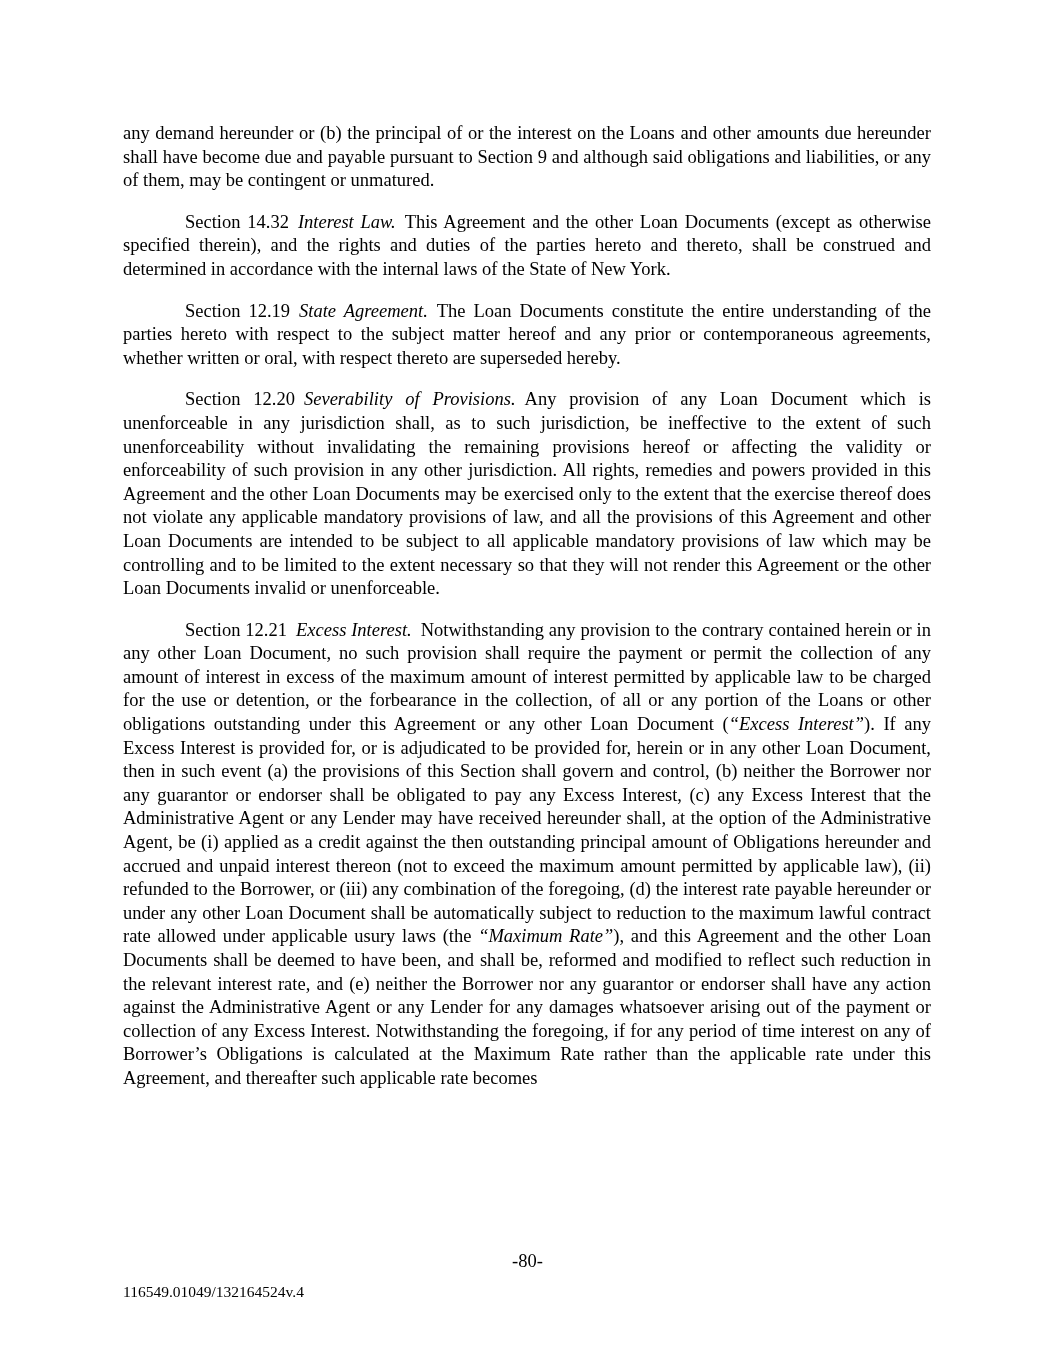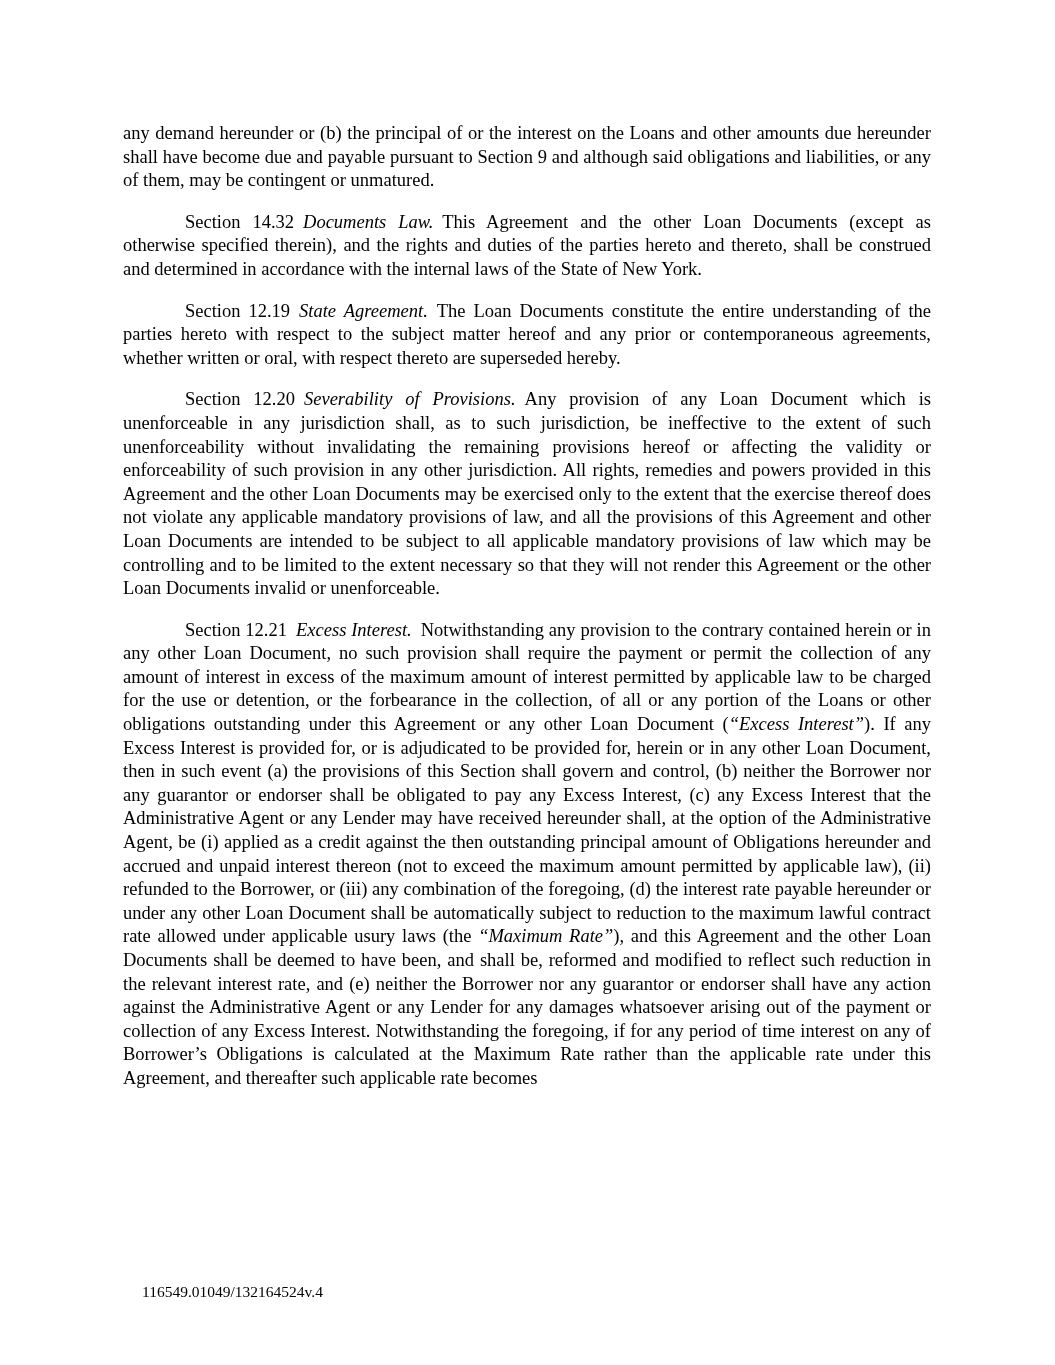--- a/index.html
+++ b/index.html
@@ -46,36 +46,36 @@
     left: 0;
     width: 100%;
     text-align: center;
     font-size: 18.5px;
   }
   .footer-ref {
     position: absolute;
     top: 1283px;
     left: 123px;
     font-size: 15.5px;
-    margin-left: 19px;
   }
 </style>
 </head>
 <body>
 
 <div class="page">
   <div class="content">
 
     <p class="para no-indent"><span>any demand hereunder or (b) the principal of or the interest on the Loans and other amounts due hereunder shall have become due and payable pursuant to Section 9 and although said obligations and liabilities, or any of them, may be contingent or unmatured.</span></p>
 
-    <p class="para"><span class="section-label">Section 14.32</span><span class="section-title">Documents Law.</span><span>This Agreement and the other Loan Documents (except as otherwise specified therein), and the rights and duties of the parties hereto and thereto, shall be construed and determined in accordance with the internal laws of the State of New York.</span></p>
+    <p class="para"><span class="section-label">Section 14.32</span><span class="section-title">Interest Law.</span><span>This Agreement and the other Loan Documents (except as otherwise specified therein), and the rights and duties of the parties hereto and thereto, shall be construed and determined in accordance with the internal laws of the State of New York.</span></p>
 
 
     <p class="para"><span class="section-label">Section 12.19</span><span class="section-title">State Agreement.</span><span>The Loan Documents constitute the entire understanding of the parties hereto with respect to the subject matter hereof and any prior or contemporaneous agreements, whether written or oral, with respect thereto are superseded hereby.</span></p>
 
     <p class="para"><span class="section-label">Section 12.20</span><span class="section-title">Severability of Provisions.</span><span>Any provision of any Loan Document which is unenforceable in any jurisdiction shall, as to such jurisdiction, be ineffective to the extent of such unenforceability without invalidating the remaining provisions hereof or affecting the validity or enforceability of such provision in any other jurisdiction. All rights, remedies and powers provided in this Agreement and the other Loan Documents may be exercised only to the extent that the exercise thereof does not violate any applicable mandatory provisions of law, and all the provisions of this Agreement and other Loan Documents are intended to be subject to all applicable mandatory provisions of law which may be controlling and to be limited to the extent necessary so that they will not render this Agreement or the other Loan Documents invalid or unenforceable.</span></p>
 
     <p class="para"><span class="section-label">Section 12.21</span><span class="section-title">Excess Interest.</span><span>Notwithstanding any provision to the contrary contained herein or in any other Loan Document, no such provision shall require the payment or permit the collection of any amount of interest in excess of the maximum amount of interest permitted by applicable law to be charged for the use or detention, or the forbearance in the collection, of all or any portion of the Loans or other obligations outstanding under this Agreement or any other Loan Document (</span><span class="defined-term">“Excess Interest”</span><span>). If any Excess Interest is provided for, or is adjudicated to be provided for, herein or in any other Loan Document, then in such event (a) the provisions of this Section shall govern and control, (b) neither the Borrower nor any guarantor or endorser shall be obligated to pay any Excess Interest, (c) any Excess Interest that the Administrative Agent or any Lender may have received hereunder shall, at the option of the Administrative Agent, be (i) applied as a credit against the then outstanding principal amount of Obligations hereunder and accrued and unpaid interest thereon (not to exceed the maximum amount permitted by applicable law), (ii) refunded to the Borrower, or (iii) any combination of the foregoing, (d) the interest rate payable hereunder or under any other Loan Document shall be automatically subject to reduction to the maximum lawful contract rate allowed under applicable usury laws (the </span><span class="defined-term">“Maximum Rate”</span><span>), and this Agreement and the other Loan Documents shall be deemed to have been, and shall be, reformed and modified to reflect such reduction in the relevant interest rate, and (e) neither the Borrower nor any guarantor or endorser shall have any action against the Administrative Agent or any Lender for any damages whatsoever arising out of the payment or collection of any Excess Interest. Notwithstanding the foregoing, if for any period of time interest on any of Borrower’s Obligations is calculated at the Maximum Rate rather than the applicable rate under this Agreement, and thereafter such applicable rate becomes</span></p>
 
   </div>
 
+  <div class="page-number">-80-</div>
   <div class="footer-ref">116549.01049/132164524v.4</div>
 </div>
 
 </body></html>

